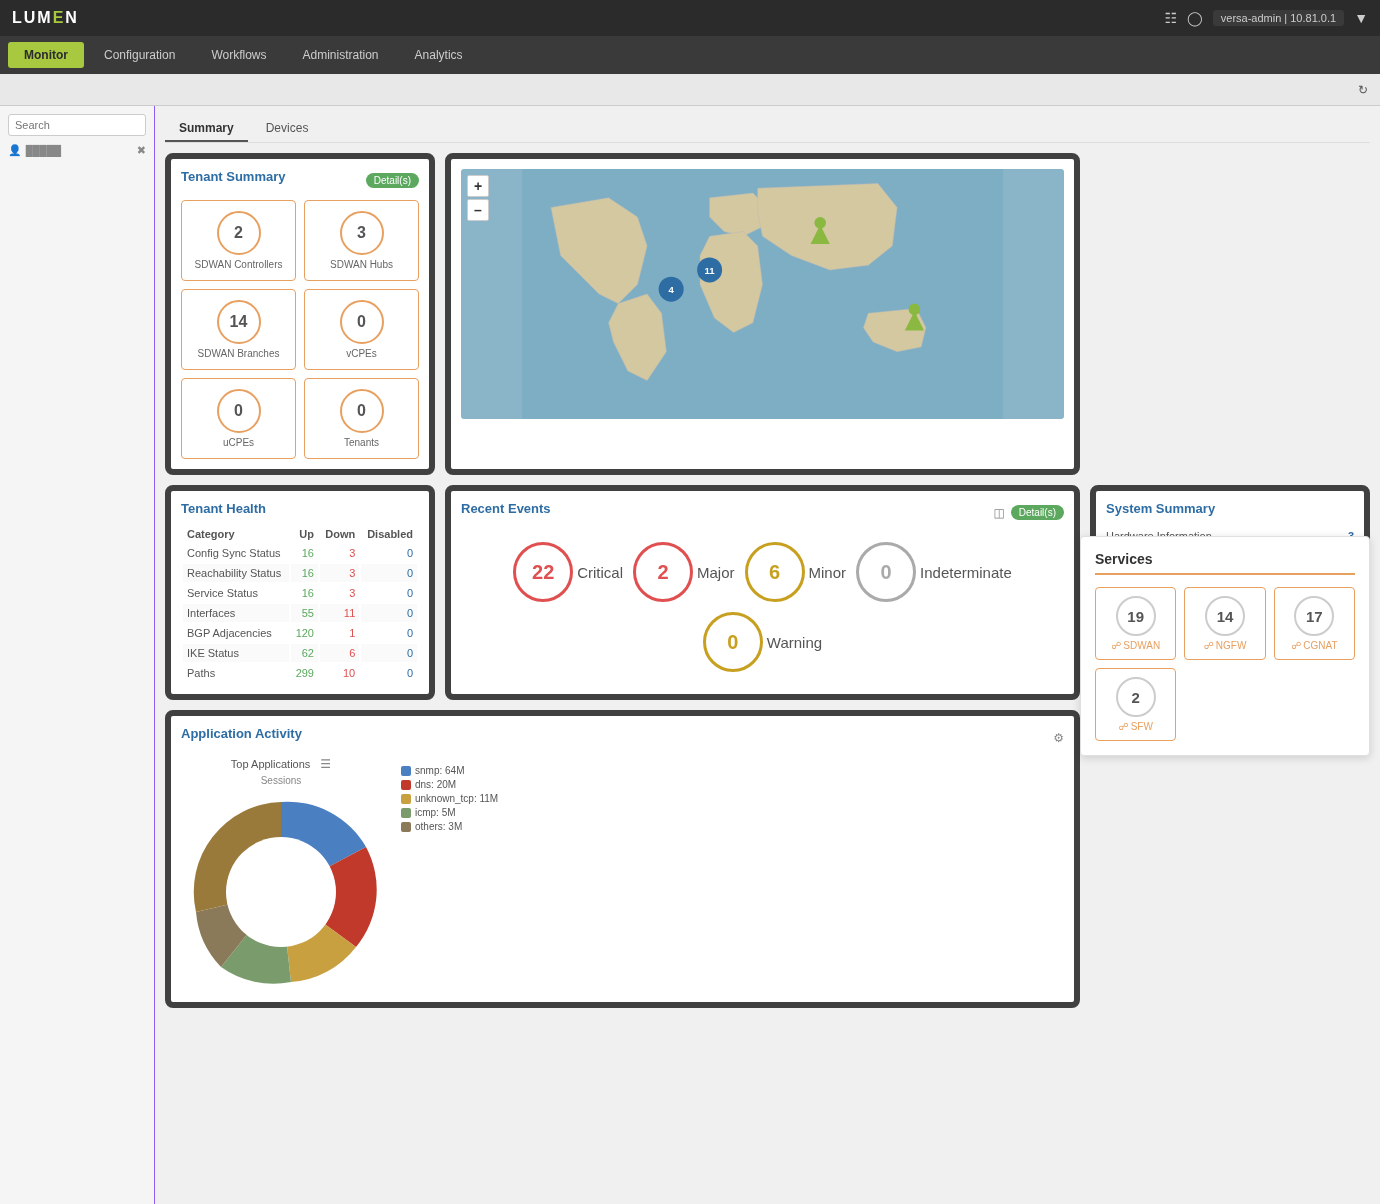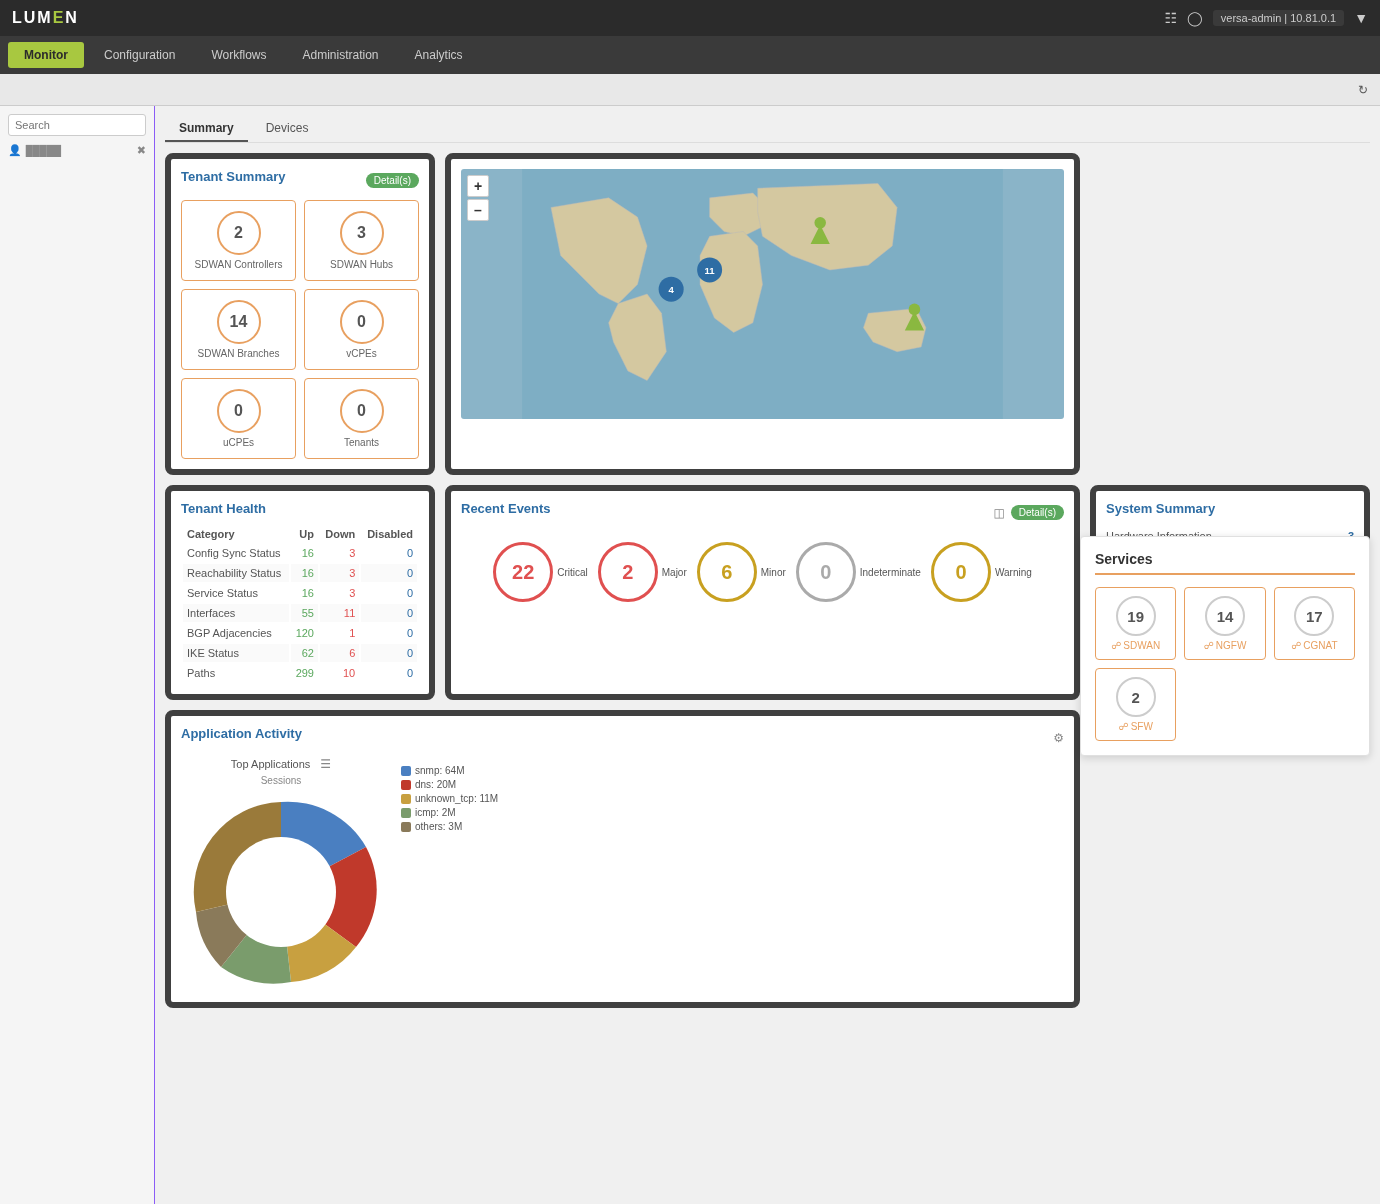--- a/index.html
+++ b/index.html
@@ -303,21 +303,21 @@
       align-items: center;
       justify-content: center;
       font-size: 20px;
       font-weight: bold;
     }
     .event-circle.critical { border-color: #e05050; color: #e05050; }
     .event-circle.major { border-color: #e05050; color: #e05050; }
     .event-circle.minor { border-color: #c8a020; color: #c8a020; }
     .event-circle.indeterminate { border-color: #aaa; color: #aaa; }
     .event-circle.warning { border-color: #c8a020; color: #c8a020; }
-    .event-label { font-size: 10px; color: #555; }
+    .event-label { font-size: 15px; color: #555; }
 
     
     .system-card {
       grid-column: 3 / 4;
       grid-row: 2 / 3;
     }
     .system-row {
       display: flex;
       justify-content: space-between;
       align-items: center;
@@ -693,21 +693,21 @@
             <div class="legend-item">
               <div class="legend-dot" style="background:#c0392b;"></div>
               <span>dns: 20M</span>
             </div>
             <div class="legend-item">
               <div class="legend-dot" style="background:#c8a040;"></div>
               <span>unknown_tcp: 11M</span>
             </div>
             <div class="legend-item">
               <div class="legend-dot" style="background:#7a9c6c;"></div>
-              <span>icmp: 2M</span>
+              <span>icmp: 5M</span>
             </div>
             <div class="legend-item">
               <div class="legend-dot" style="background:#8a7a5a;"></div>
               <span>others: 3M</span>
             </div>
           </div>
         </div>
       </div>
 
     </div>

